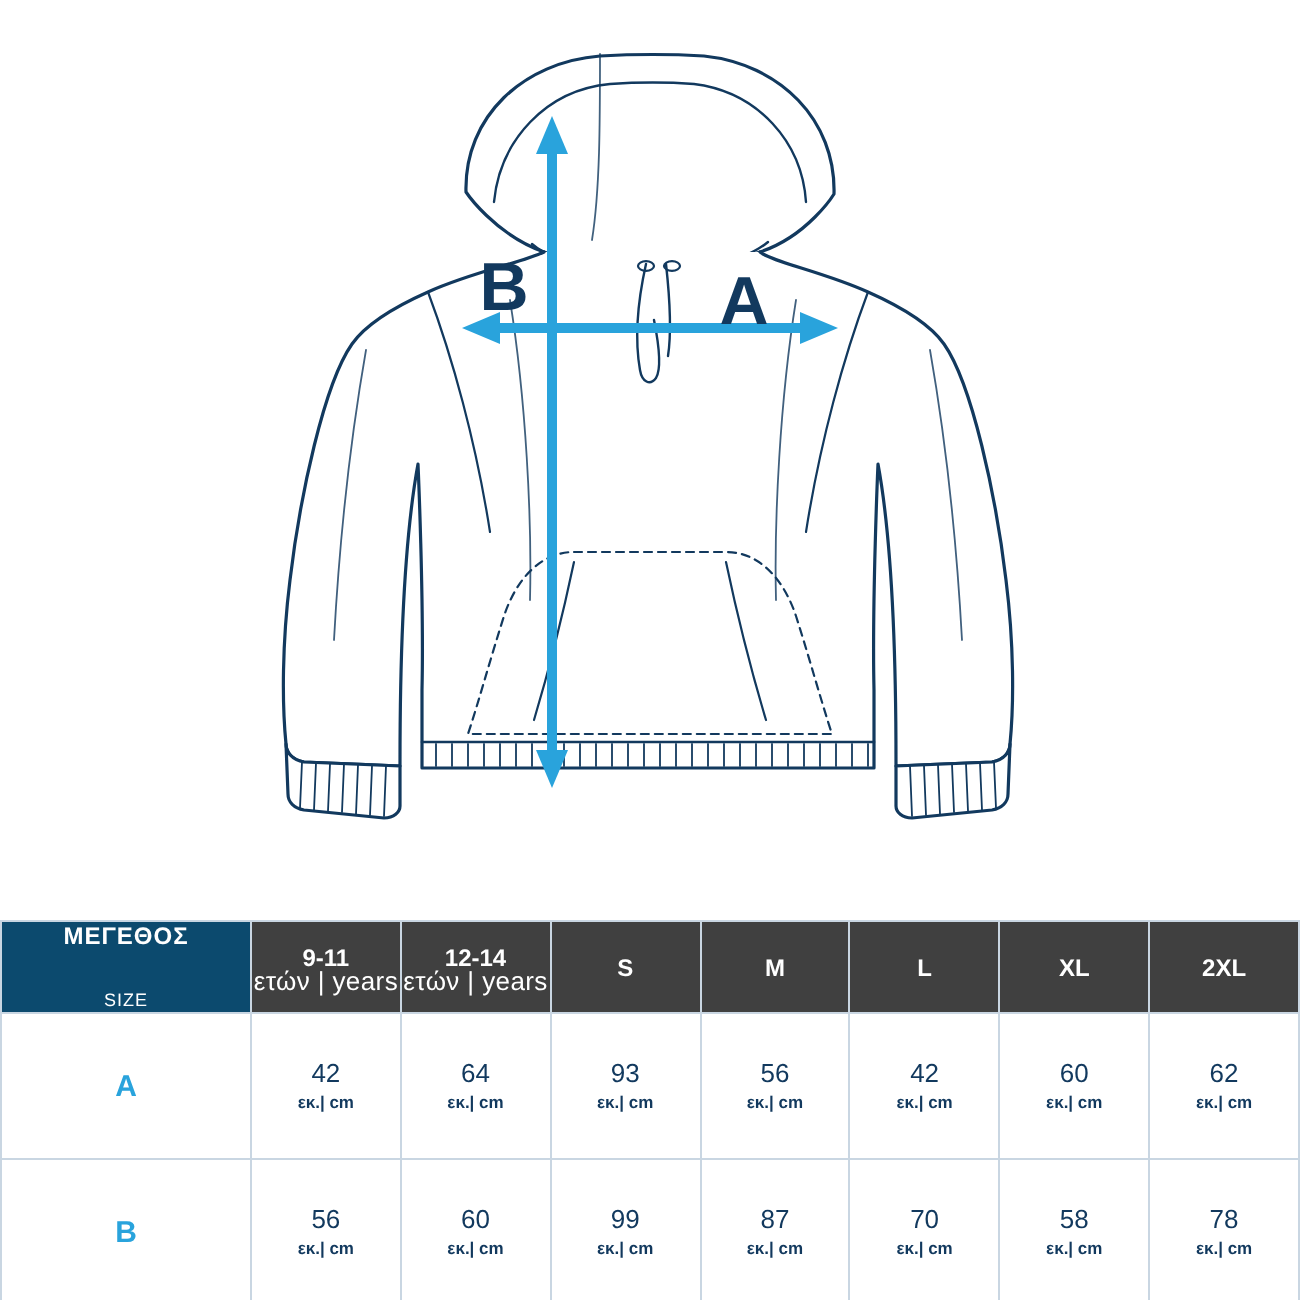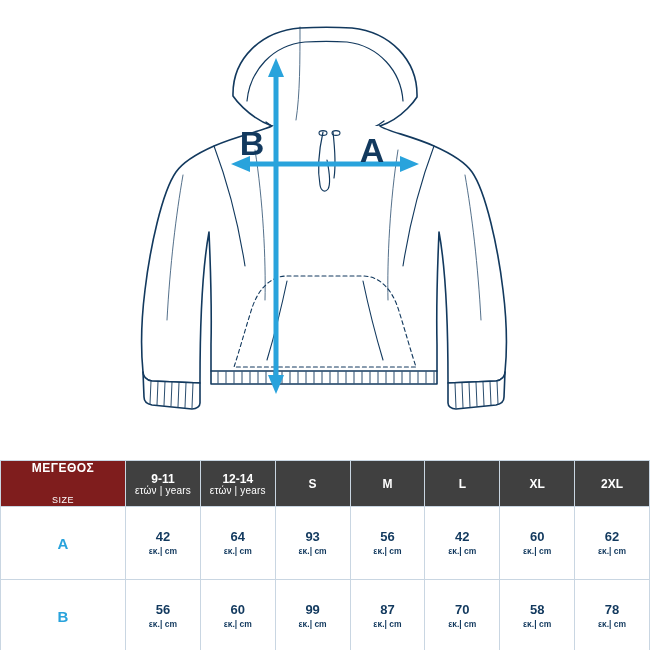--- a/index.html
+++ b/index.html
@@ -45,21 +45,21 @@
     padding: 0;
     text-align: center;
     vertical-align: middle;
   }
 
   thead th {
     height: 38px;
     background: #ffffff;
   }
   th.head-corner {
-    background: #7f1d1d;
+    background: #0c4a6e;
     color: #ffffff;
     width: 124px;
   }
   th.head-corner .hc-main {
     display: block;
     font-size: 12px;
     font-weight: bold;
     letter-spacing: 0.5px;
     line-height: 14px;
   }
@@ -76,39 +76,39 @@
     color: #ffffff;
   }
   th.head-size .hs-main {
     display: block;
     font-size: 12px;
     font-weight: bold;
     line-height: 14px;
   }
   th.head-size .hs-sub {
     display: block;
-    font-size: 10px;
+    font-size: 13px;
     font-weight: normal;
     line-height: 10px;
     letter-spacing: 0.2px;
   }
 
   tbody tr {
     height: 73px;
   }
   td.row-label {
     color: #29a3dc;
     font-size: 15px;
     font-weight: bold;
   }
   td.cell .v {
     display: block;
     color: #12395e;
     font-size: 13px;
-    font-weight: bold;
+    font-weight: normal;
     line-height: 16px;
   }
   td.cell .u {
     display: block;
     color: #12395e;
     font-size: 8.5px;
     font-weight: bold;
     line-height: 12px;
   }
 </style>

